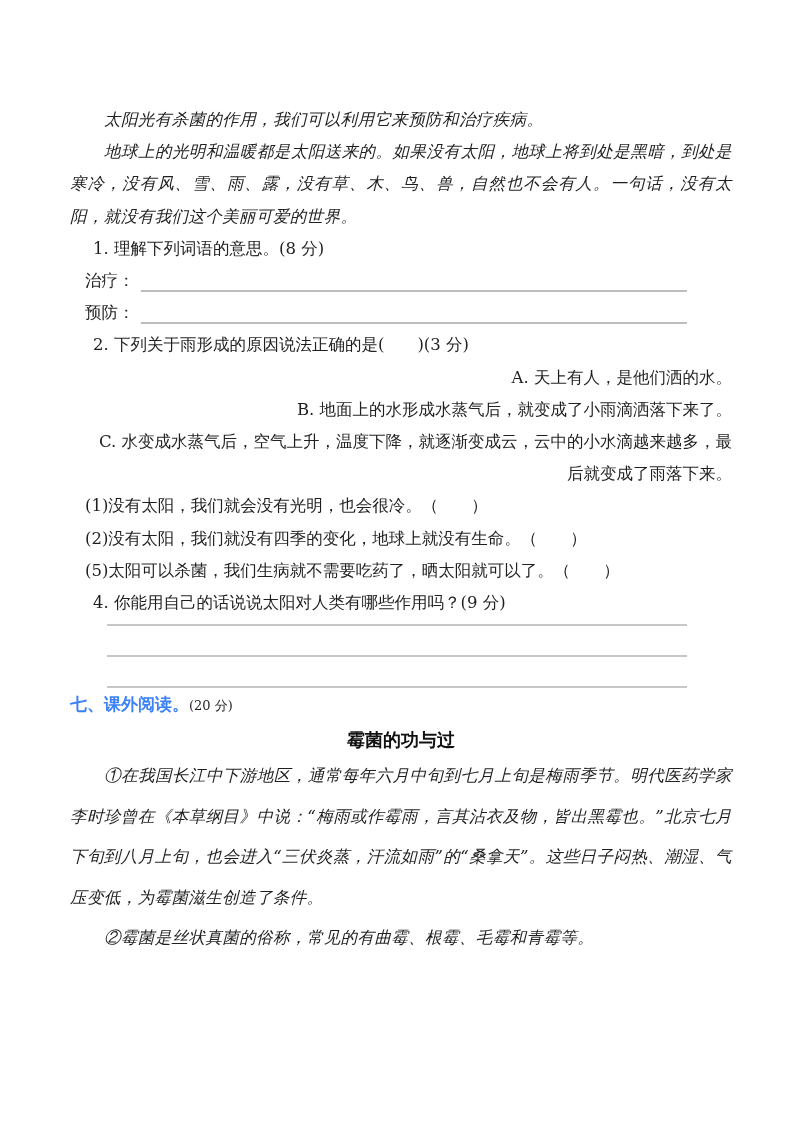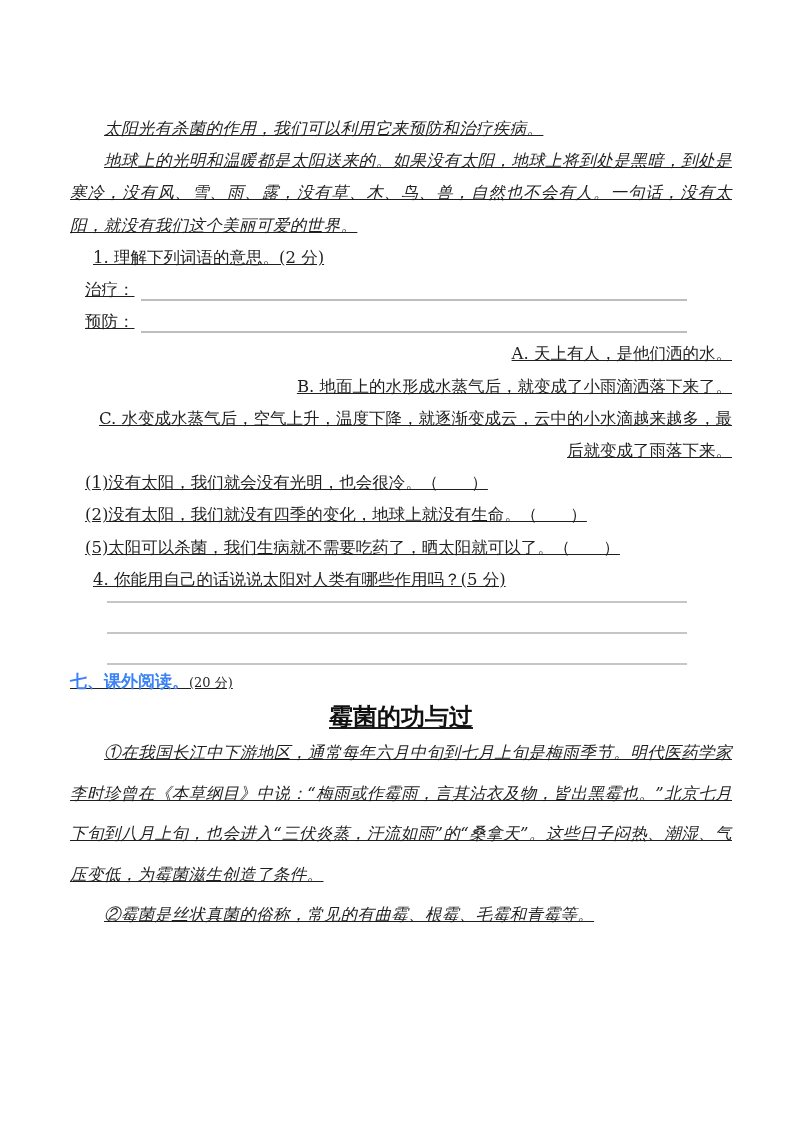--- a/index.html
+++ b/index.html
@@ -7,23 +7,22 @@
     position:relative;
     width:793px; height:1122px;
     margin:0 auto;
     background:#ffffff;
     color:#1f1f1f;
     font-family:"DejaVu Serif", serif;
     overflow:hidden;
   }
   .content {
     position:absolute;
-    left:70px; top:113px;
+    left:70px; top:104px;
     width:662px;
-    text-decoration:underline;
   }
   .content p { margin:0; font-size:16.5px; line-height:32.2px; }
   .indent  { text-indent:34px; }
   .justify { text-align:justify; text-justify:inter-ideograph; }
   .kaiti   { font-style:italic; letter-spacing:0.4px; }
   .q       { text-indent:23px; }
   .opt     { text-indent:15px;text-align:right; }
   .item    { text-indent:15px; }
 
   .blank-row {
@@ -47,56 +46,57 @@
     font-family:"DejaVu Sans", sans-serif;
     font-weight:bold; font-size:17px; color:#3b82f6;
   }
   .score { font-size:13px; }
 
   .passage-title {
     margin:4px 0 0 0;
     text-align:center;
     font-family:"DejaVu Sans", sans-serif;
     font-weight:bold;
-    font-size:24px;
+    font-size:18px;
     line-height:28px;
     color:#111;
   }
   .wide { line-height:40.5px !important; }
   .first-wide { margin-top:2px !important; }
 </style>
 </head>
 <body>
 
 <div class="page">
   <main class="content">
 
     <p class="kaiti indent">太阳光有杀菌的作用，我们可以利用它来预防和治疗疾病。</p>
     <p class="kaiti indent justify">地球上的光明和温暖都是太阳送来的。如果没有太阳，地球上将到处是黑暗，到处是寒冷，没有风、雪、雨、露，没有草、木、鸟、兽，自然也不会有人。一句话，没有太阳，就没有我们这个美丽可爱的世界。</p>
 
-    <p class="q">1. 理解下列词语的意思。(2 分)</p>
+    <p class="q">1. 理解下列词语的意思。(8 分)</p>
 
     <div class="blank-row">
       <span class="blank-label">治疗：</span>
       <span class="blank-line"></span>
     </div>
     <div class="blank-row">
       <span class="blank-label">预防：</span>
       <span class="blank-line"></span>
     </div>
 
+    <p class="q">2. 下列关于雨形成的原因说法正确的是(　　)(3 分)</p>
     <p class="opt">A. 天上有人，是他们洒的水。</p>
     <p class="opt">B. 地面上的水形成水蒸气后，就变成了小雨滴洒落下来了。</p>
     <p class="opt justify">C. 水变成水蒸气后，空气上升，温度下降，就逐渐变成云，云中的小水滴越来越多，最后就变成了雨落下来。</p>
 
     <p class="item">(1)没有太阳，我们就会没有光明，也会很冷。（　　）</p>
     <p class="item">(2)没有太阳，我们就没有四季的变化，地球上就没有生命。（　　）</p>
     <p class="item">(5)太阳可以杀菌，我们生病就不需要吃药了，晒太阳就可以了。（　　）</p>
 
-    <p class="q">4. 你能用自己的话说说太阳对人类有哪些作用吗？(5 分)</p>
+    <p class="q">4. 你能用自己的话说说太阳对人类有哪些作用吗？(9 分)</p>
 
     <div class="answer-lines">
       <div class="ans-line first"></div>
       <div class="ans-line"></div>
       <div class="ans-line"></div>
     </div>
 
     <p class="sec-heading">
       <span class="bold-head">七、课外阅读。</span><span class="score">(20 分)</span>
     </p>

